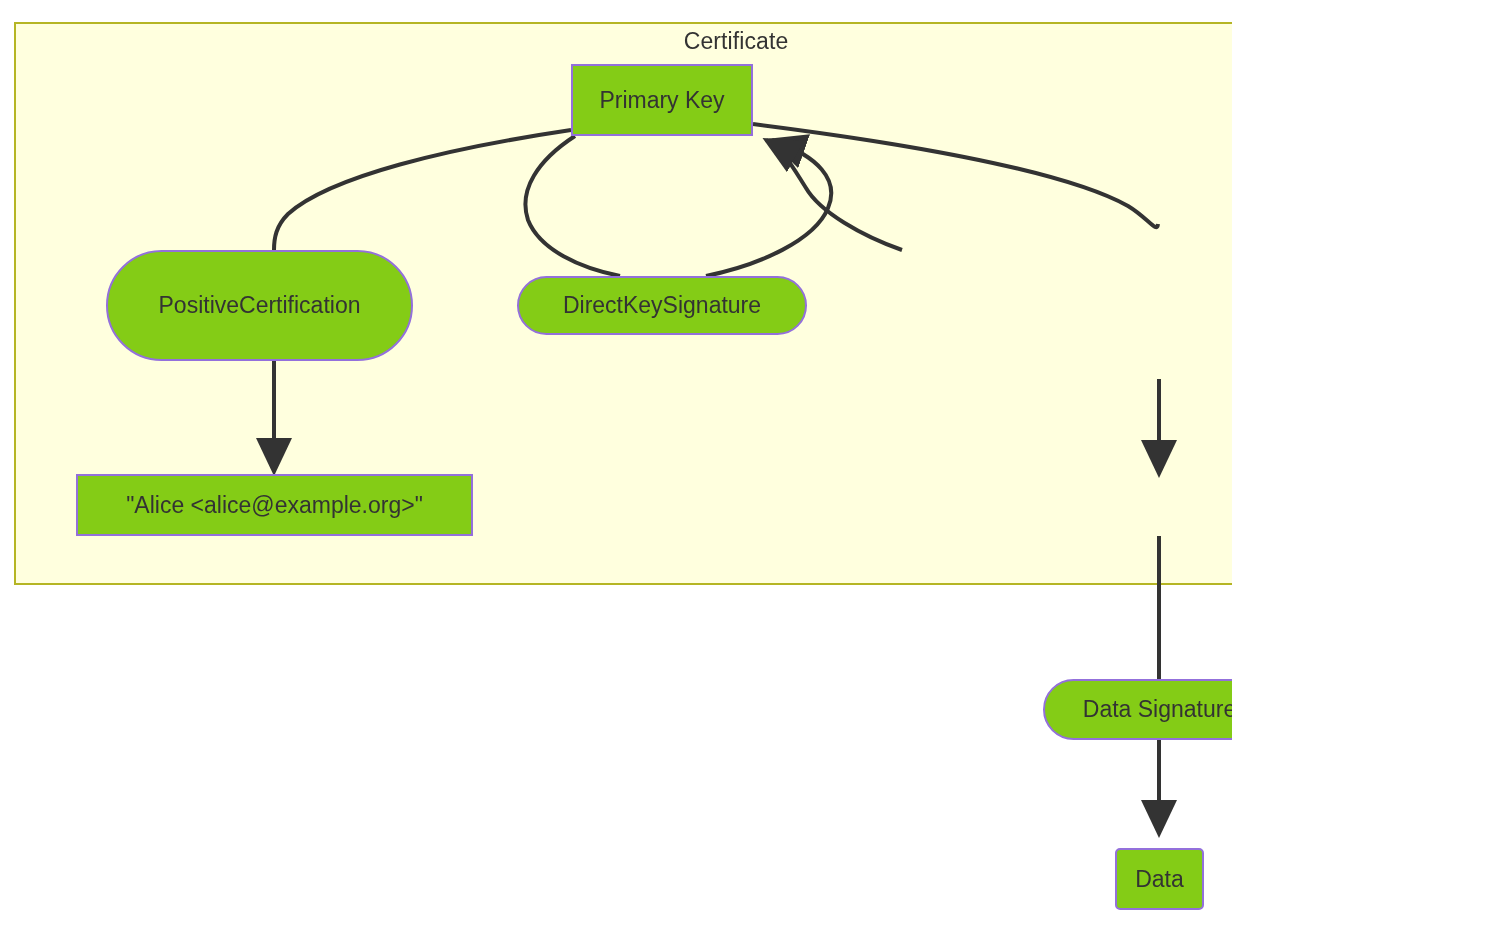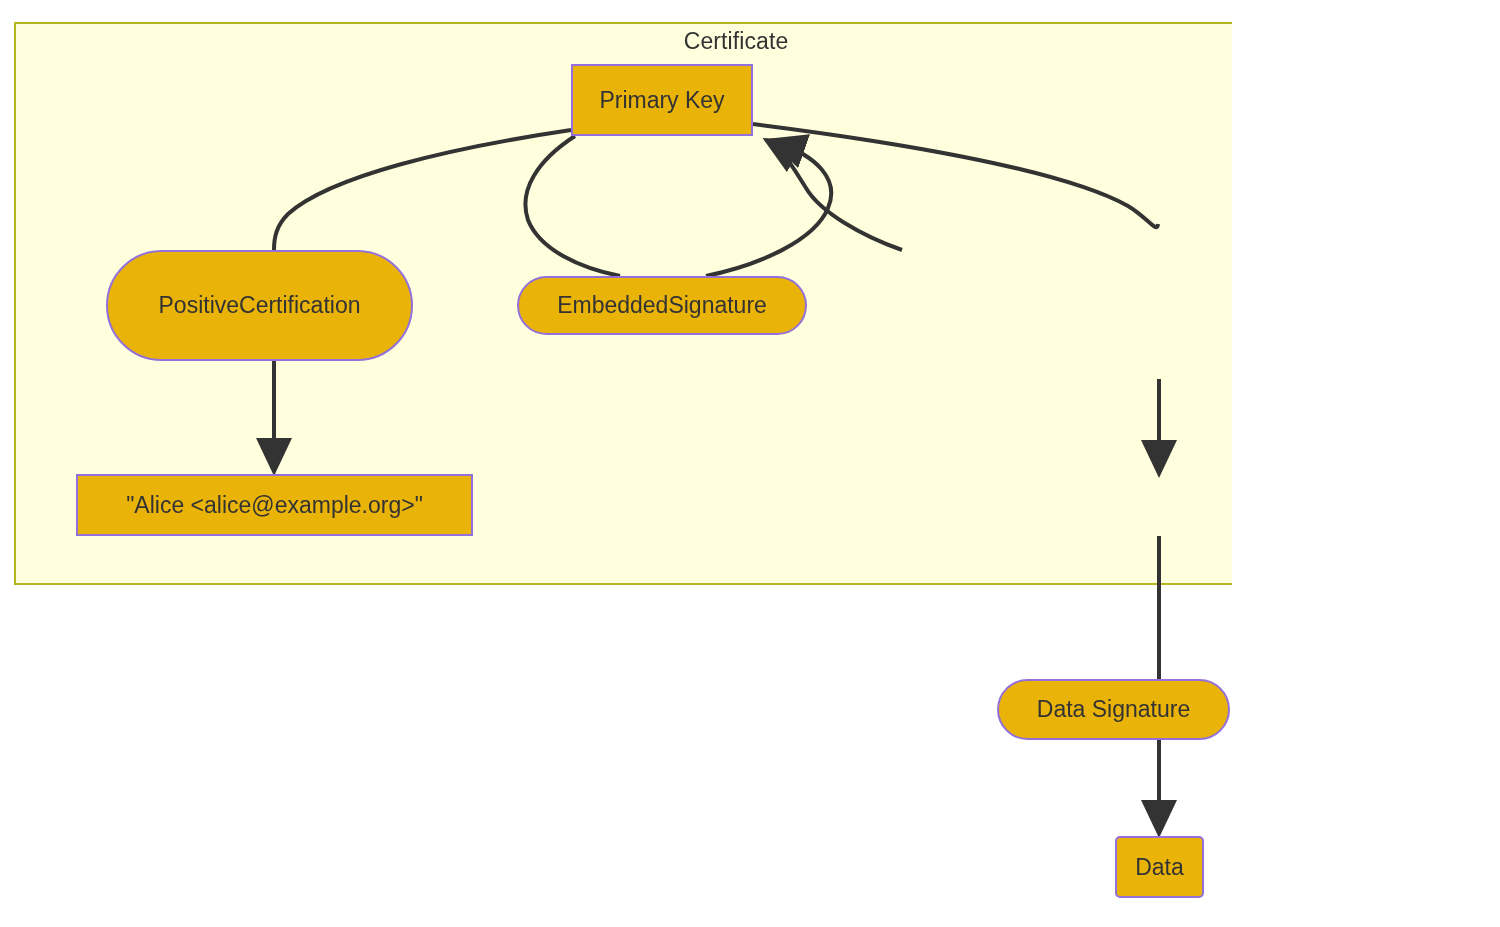--- a/index.html
+++ b/index.html
@@ -49,45 +49,45 @@
   }
   .edge-path {
     fill: none;
     stroke: #333333;
     stroke-width: 4;
     stroke-linecap: butt;
   }
   
   .node {
     position: absolute;
-    background: #eab308;
+    background: #84cc16;
     border: 2px solid #9370db;
     color: #333333;
     display: flex;
     flex-direction: column;
     align-items: center;
     justify-content: center;
     text-align: left;
     box-sizing: border-box;
     font-size: 23px;
     line-height: 33px;
     white-space: nowrap;
   }
   .node.rect { border-radius: 0; }
-  .node.round { border-radius: 5px; }
+  .node.round { border-radius: 5px; margin-top: 12px; }
   .node.stadium { border-radius: 999px; }
 
   
   #node-primary-key   { left: 571px;  top: 64px;  width: 182px; height: 72px; }
   #node-positive-cert { left: 106px;  top: 250px; width: 307px; height: 111px; }
   #node-direct-key    { left: 517px;  top: 276px; width: 290px; height: 59px; }
   #node-subkey-bind   { left: 898px;  top: 224px; width: 525px; height: 155px; }
   #node-alice-uid     { left: 76px;   top: 474px; width: 397px; height: 62px; }
   #node-signing-sub   { left: 1046px; top: 476px; width: 227px; height: 60px; }
-  #node-data-sig      { left: 997px; top: 679px; width: 233px; height: 61px; }
+  #node-data-sig      { left: 1043px; top: 679px; width: 233px; height: 61px; }
   #node-data          { left: 1115px; top: 836px; width: 89px;  height: 62px; }
 </style>
 </head>
 <body>
 
 <div id="canvas">
 
   <div class="subgraph"></div>
   <div class="subgraph-title">Certificate</div>
 
@@ -119,21 +119,21 @@
 
   <div class="node rect" id="node-primary-key">
     <span>Primary Key</span>
   </div>
 
   <div class="node stadium" id="node-positive-cert">
     <span>PositiveCertification</span>
   </div>
 
   <div class="node stadium" id="node-direct-key">
-    <span>EmbeddedSignature</span>
+    <span>DirectKeySignature</span>
   </div>
 
 
   <div class="node rect" id="node-alice-uid">
     <span>"Alice &lt;alice@example.org&gt;"</span>
   </div>
 
 
   <div class="node stadium" id="node-data-sig">
     <span>Data Signature</span>

